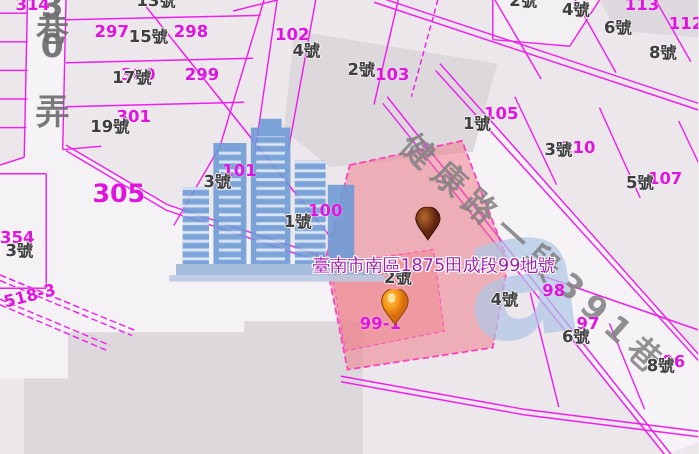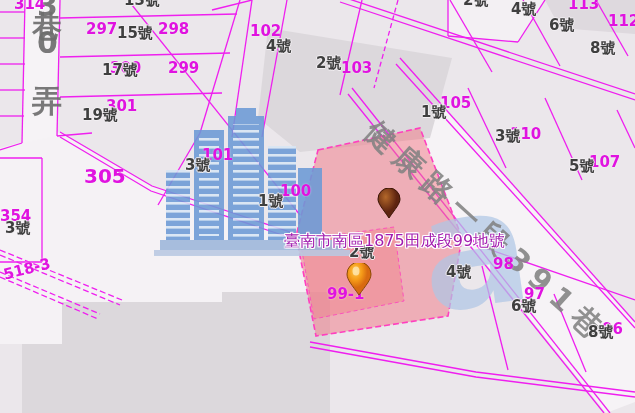--- a/index.html
+++ b/index.html
@@ -133,21 +133,21 @@
   <div class="street-diag">健康路一段391巷</div>
   <div class="street-vert">巷30弄</div>
 
   <div id="label-layer" style="position:absolute;left:0;top:0;width:635px;height:392px;">
       <div class="lbl magenta" style="left: 14px; top: -3px;">314</div>
       <div class="lbl magenta" style="left: 86px; top: 22px;">297</div>
       <div class="lbl magenta" style="left: 158px; top: 22px;">298</div>
       <div class="lbl magenta" style="left: 110px; top: 61px;">300</div>
       <div class="lbl magenta" style="left: 168px; top: 61px;">299</div>
       <div class="lbl magenta" style="left: 106px; top: 99px;">301</div>
-      <div class="lbl magenta" style="left: 84px; top: 166px; font-size: 20px;">305</div>
+      <div class="lbl magenta" style="left: 84px; top: 166px; font-size: 23px;">305</div>
       <div class="lbl magenta" style="left: 250px; top: 24px; text-align: right;">102</div>
       <div class="lbl magenta" style="left: 341px; top: 61px;">103</div>
       <div class="lbl magenta" style="left: 568px; top: -3px;">113</div>
       <div class="lbl magenta" style="left: 608px; top: 14px;">112</div>
       <div class="lbl magenta" style="left: 440px; top: 96px;">105</div>
       <div class="lbl magenta" style="left: 510px; top: 127px;">110</div>
       <div class="lbl magenta" style="left: 589px; top: 155px;">107</div>
       <div class="lbl magenta" style="left: 202px; top: 148px;">101</div>
       <div class="lbl magenta" style="left: 280px; top: 184px;">100</div>
       <div class="lbl magenta" style="left: 327px; top: 287px;">99-1</div>

